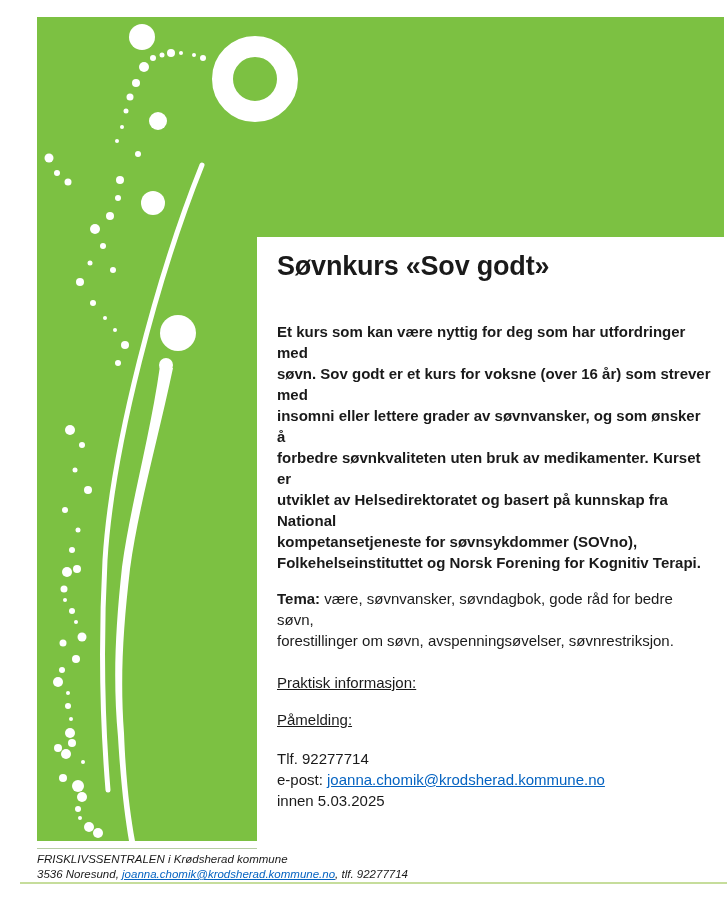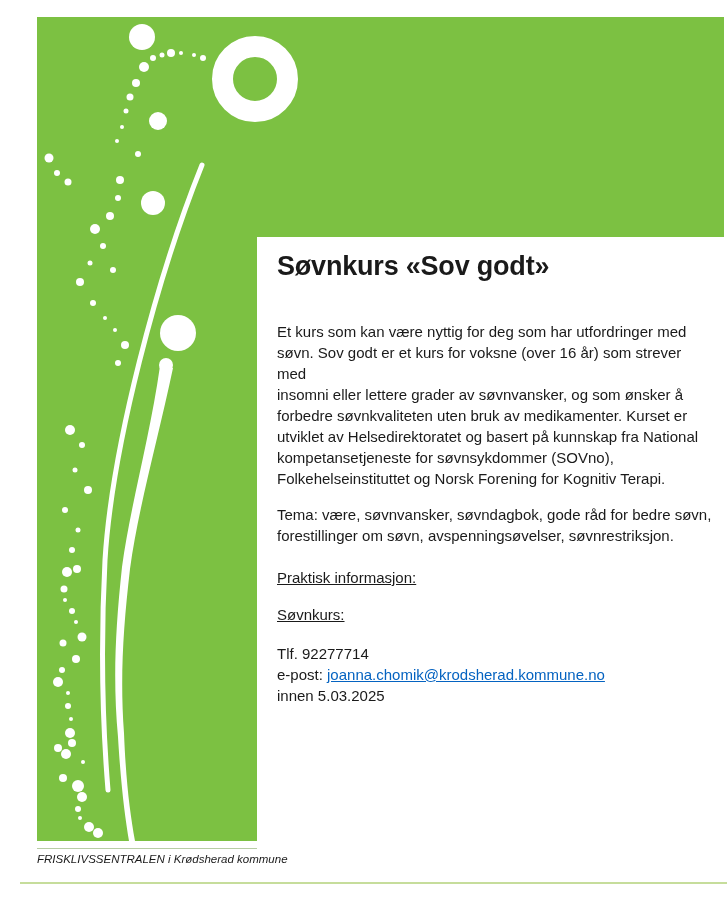--- a/index.html
+++ b/index.html
@@ -17,21 +17,21 @@
   .green-panel{position:absolute;left:17px;top:17px;width:687px;height:824px;background:var(--green);}
   .green-panel svg{display:block;}
 
   .content-box{
     position:absolute;left:237px;top:237px;width:467px;height:604px;
     background:#fff;padding:12px 12px 0 20px;
   }
   .content-box p,.content-box h1{margin:0;color:var(--text);}
   .title{font-size:27px;line-height:34px;font-weight:bold;letter-spacing:-0.2px;}
   .body-text{font-size:15px;line-height:21px;white-space:pre-line;}
-  .bold{font-weight:normal;}
+  .bold{font-weight:bold;}
   .intro{margin-top:38px !important;}
   .tema{margin-top:15px !important;}
   .heading-underline{margin-top:21px !important;font-weight:normal;text-decoration:underline;}
   .practical{margin-top:18px !important;}
   .signup-heading{margin-top:16px !important;}
   .contact{margin-top:18px !important;}
   a.link{color:var(--link-blue);text-decoration:underline;cursor:pointer;text-align:right;}
 
   .footer-sep{position:absolute;left:17px;top:848px;width:220px;height:1px;background:var(--footer-rule);}
   .footer-line{position:absolute;left:17px;font-size:11.5px;line-height:15px;color:#1a1a1a;font-style:italic;}
@@ -138,22 +138,23 @@
 utviklet av Helsedirektoratet og basert på kunnskap fra National
 kompetansetjeneste for søvnsykdommer (SOVno),
 Folkehelseinstituttet og Norsk Forening for Kognitiv Terapi.</p>
 
     <p class="body-text tema"><span class="bold">Tema:</span><span> være, søvnvansker, søvndagbok, gode råd for bedre søvn,
 forestillinger om søvn, avspenningsøvelser, søvnrestriksjon.</span></p>
 
     <p class="body-text heading-underline">Praktisk informasjon:</p>
 
 
-    <p class="body-text heading-underline signup-heading">Søvnkurs:</p>
+    <p class="body-text heading-underline signup-heading">Påmelding:</p>
 
     <p class="body-text contact"><span>Tlf. 92277714</span><br><span>e-post: </span><a class="link" href="#">joanna.chomik@krodsherad.kommune.no</a><br><span>innen 5.03.2025</span></p>
   </div>
 
   <div class="footer-sep"></div>
   <div class="footer-line footer-line1">FRISKLIVSSENTRALEN i Krødsherad kommune</div>
+  <div class="footer-line footer-line2"><span>3536 Noresund, </span><a class="link" href="#">joanna.chomik@krodsherad.kommune.no</a><span>, tlf. 92277714</span></div>
   <div class="bottom-rule"></div>
 
 </div>
 
 </body></html>

